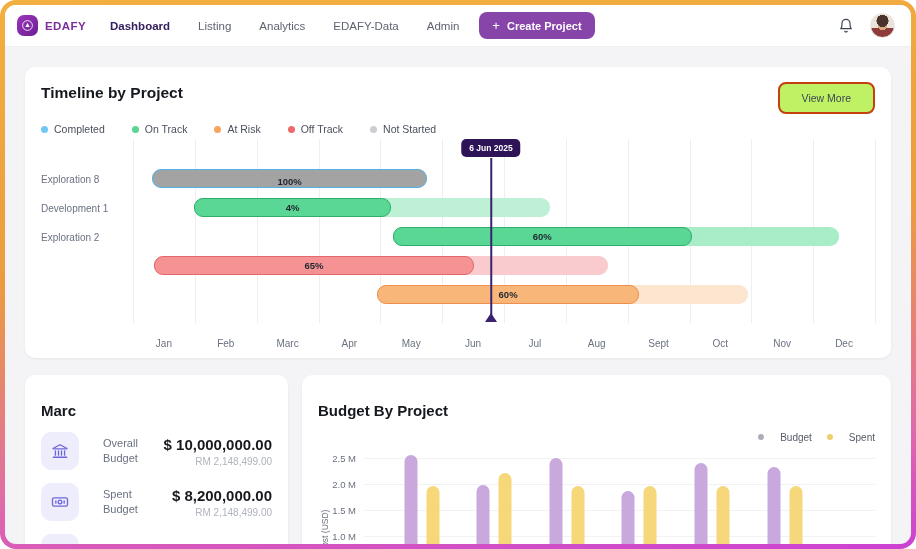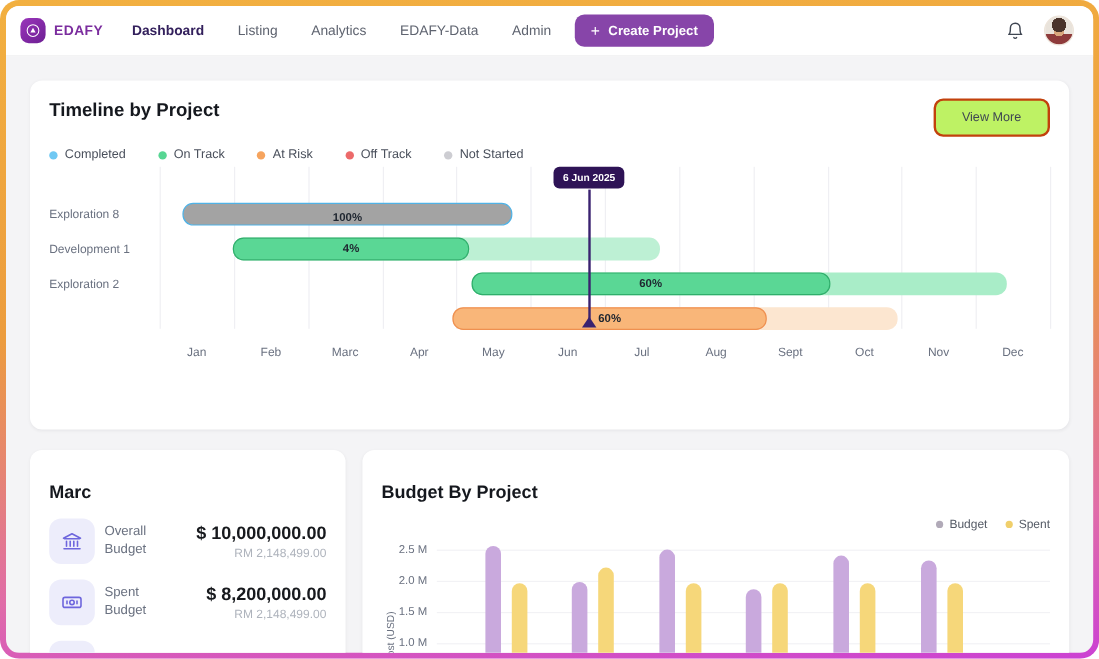--- a/index.html
+++ b/index.html
@@ -55,45 +55,45 @@
   .dot { width:7px; height:7px; border-radius:50%; flex:none; }
   .gantt { display:flex; margin-top:4px; }
   .gantt-labels { width:92px; flex:none; padding-top:26px; }
   .gantt-label { height:29px; display:flex; align-items:center; font-size:10px; color:#6A7180; }
   .gantt-chart { flex:1; position:relative; padding-top:26px; }
   .gridline { position:absolute; top:0; bottom:26px; width:1px; background:#EFEFF3; }
   .gantt-row { height:29px; position:relative; }
   .bar { position:absolute; top:4px; height:19px; border-radius:9px; }
   .bar.solid { display:flex; align-items:center; justify-content:center;
     font-size:9.5px; font-weight:bold; color:#1F2630; border:1px solid; }
-  .gantt-months { display:flex; margin-top:8px; }
+  .gantt-months { display:flex; margin-top:28px; }
   .gantt-month { flex:1; text-align:center; font-size:10px; color:#6A7180; }
   .marker-badge { position:absolute; top:0; transform:translateX(-50%); background:#2E1356;
     color:#fff; font-size:8.5px; font-weight:bold; padding:4px 8px; border-radius:5px;
     white-space:nowrap; z-index:4; }
   .marker-line { position:absolute; top:19px; bottom:28px; width:1.5px; background:#3A2270;
     transform:translateX(-50%); z-index:3; }
   .marker-arrow { position:absolute; bottom:27px; transform:translateX(-50%); width:0; height:0;
     border-left:6px solid transparent; border-right:6px solid transparent;
     border-bottom:9px solid #3A2270; z-index:3; }
   
   .bottom-row { display:flex; gap:14px; height:169px; }
   .cost-card { width:263px; flex:none; height:230px; padding:15px 16px; }
   .card-title { font-size:15px; font-weight:bold; color:#15181E; }
   .cost-row { display:flex; align-items:center; margin-top:13px; }
   .cost-icon { width:38px; height:38px; border-radius:10px; background:#EDEDFB; flex:none;
     display:flex; align-items:center; justify-content:center; }
   .cost-icon svg { width:20px; height:20px; display:block; }
-  .cost-label { margin-left:8px; font-size:11px; color:#6A7180; line-height:1.45; max-width:62px; }
+  .cost-label { margin-left:24px; font-size:11px; color:#6A7180; line-height:1.45; max-width:62px; }
   .cost-values { margin-left:auto; text-align:right; }
   .cost-usd { font-size:15px; font-weight:bold; color:#17191D; white-space:nowrap; }
   .cost-rm { font-size:10px; color:#AEB3BC; margin-top:3px; }
   .budget-card { flex:1; height:230px; padding:15px 16px; }
   .budget-legend { display:flex; justify-content:flex-end; gap:15px; margin-top:12px; }
-  .budget-legend .legend-item { font-size:10px; color:#555B66; gap:5px; }
+  .budget-legend .legend-item { font-size:10px; color:#555B66; gap:16px; }
   .budget-legend .dot { width:6px; height:6px; }
   .plot-wrap { display:flex; margin-top:0; }
   .ylabel { writing-mode:vertical-rl; transform:rotate(180deg); font-size:8.5px; color:#6A7180;
     height:110px; display:flex; align-items:center; width:14px; flex:none; }
   .yaxis { width:32px; flex:none; position:relative; height:160px; }
   .ytick { position:absolute; right:8px; transform:translateY(-50%); font-size:9.5px; color:#6A7180;
     white-space:nowrap; }
   .plot { position:relative; flex:1; height:160px; }
   .hgrid { position:absolute; left:0; right:0; height:1px; background:#F2F2F5; }
   .bar-group { position:absolute; top:0; display:flex; gap:9px; transform:translateX(-50%);
@@ -199,20 +199,26 @@
                     <span>4%</span>
                   </div>
                 </div>
                 <div class="gantt-row">
                   <div class="bar light" style="left: 35%; width: 60.2%; background: rgb(169, 237, 200);"></div>
                   <div class="bar solid" style="left: 35%; width: 40.3%; background: rgb(90, 215, 149); border-color: rgb(47, 174, 107);">
                     <span>60%</span>
                   </div>
                 </div>
                 <div class="gantt-row">
+                  <div class="bar light" style="left: 2.8%; width: 61.2%; background: rgb(250, 203, 206);"></div>
+                  <div class="bar solid" style="left: 2.8%; width: 43.2%; background: rgb(244, 146, 148); border-color: rgb(228, 104, 107);">
+                    <span>65%</span>
+                  </div>
+                </div>
+                <div class="gantt-row">
                   <div class="bar light" style="left: 32.9%; width: 50%; background: rgb(252, 230, 208);"></div>
                   <div class="bar solid" style="left: 32.9%; width: 35.3%; background: rgb(249, 182, 121); border-color: rgb(239, 144, 80);">
                     <span>60%</span>
                   </div>
                 </div>
               </div>
             <div class="gantt-months" id="gantt-months">
                 <div class="gantt-month">Jan</div>
                 <div class="gantt-month">Feb</div>
                 <div class="gantt-month">Marc</div>

